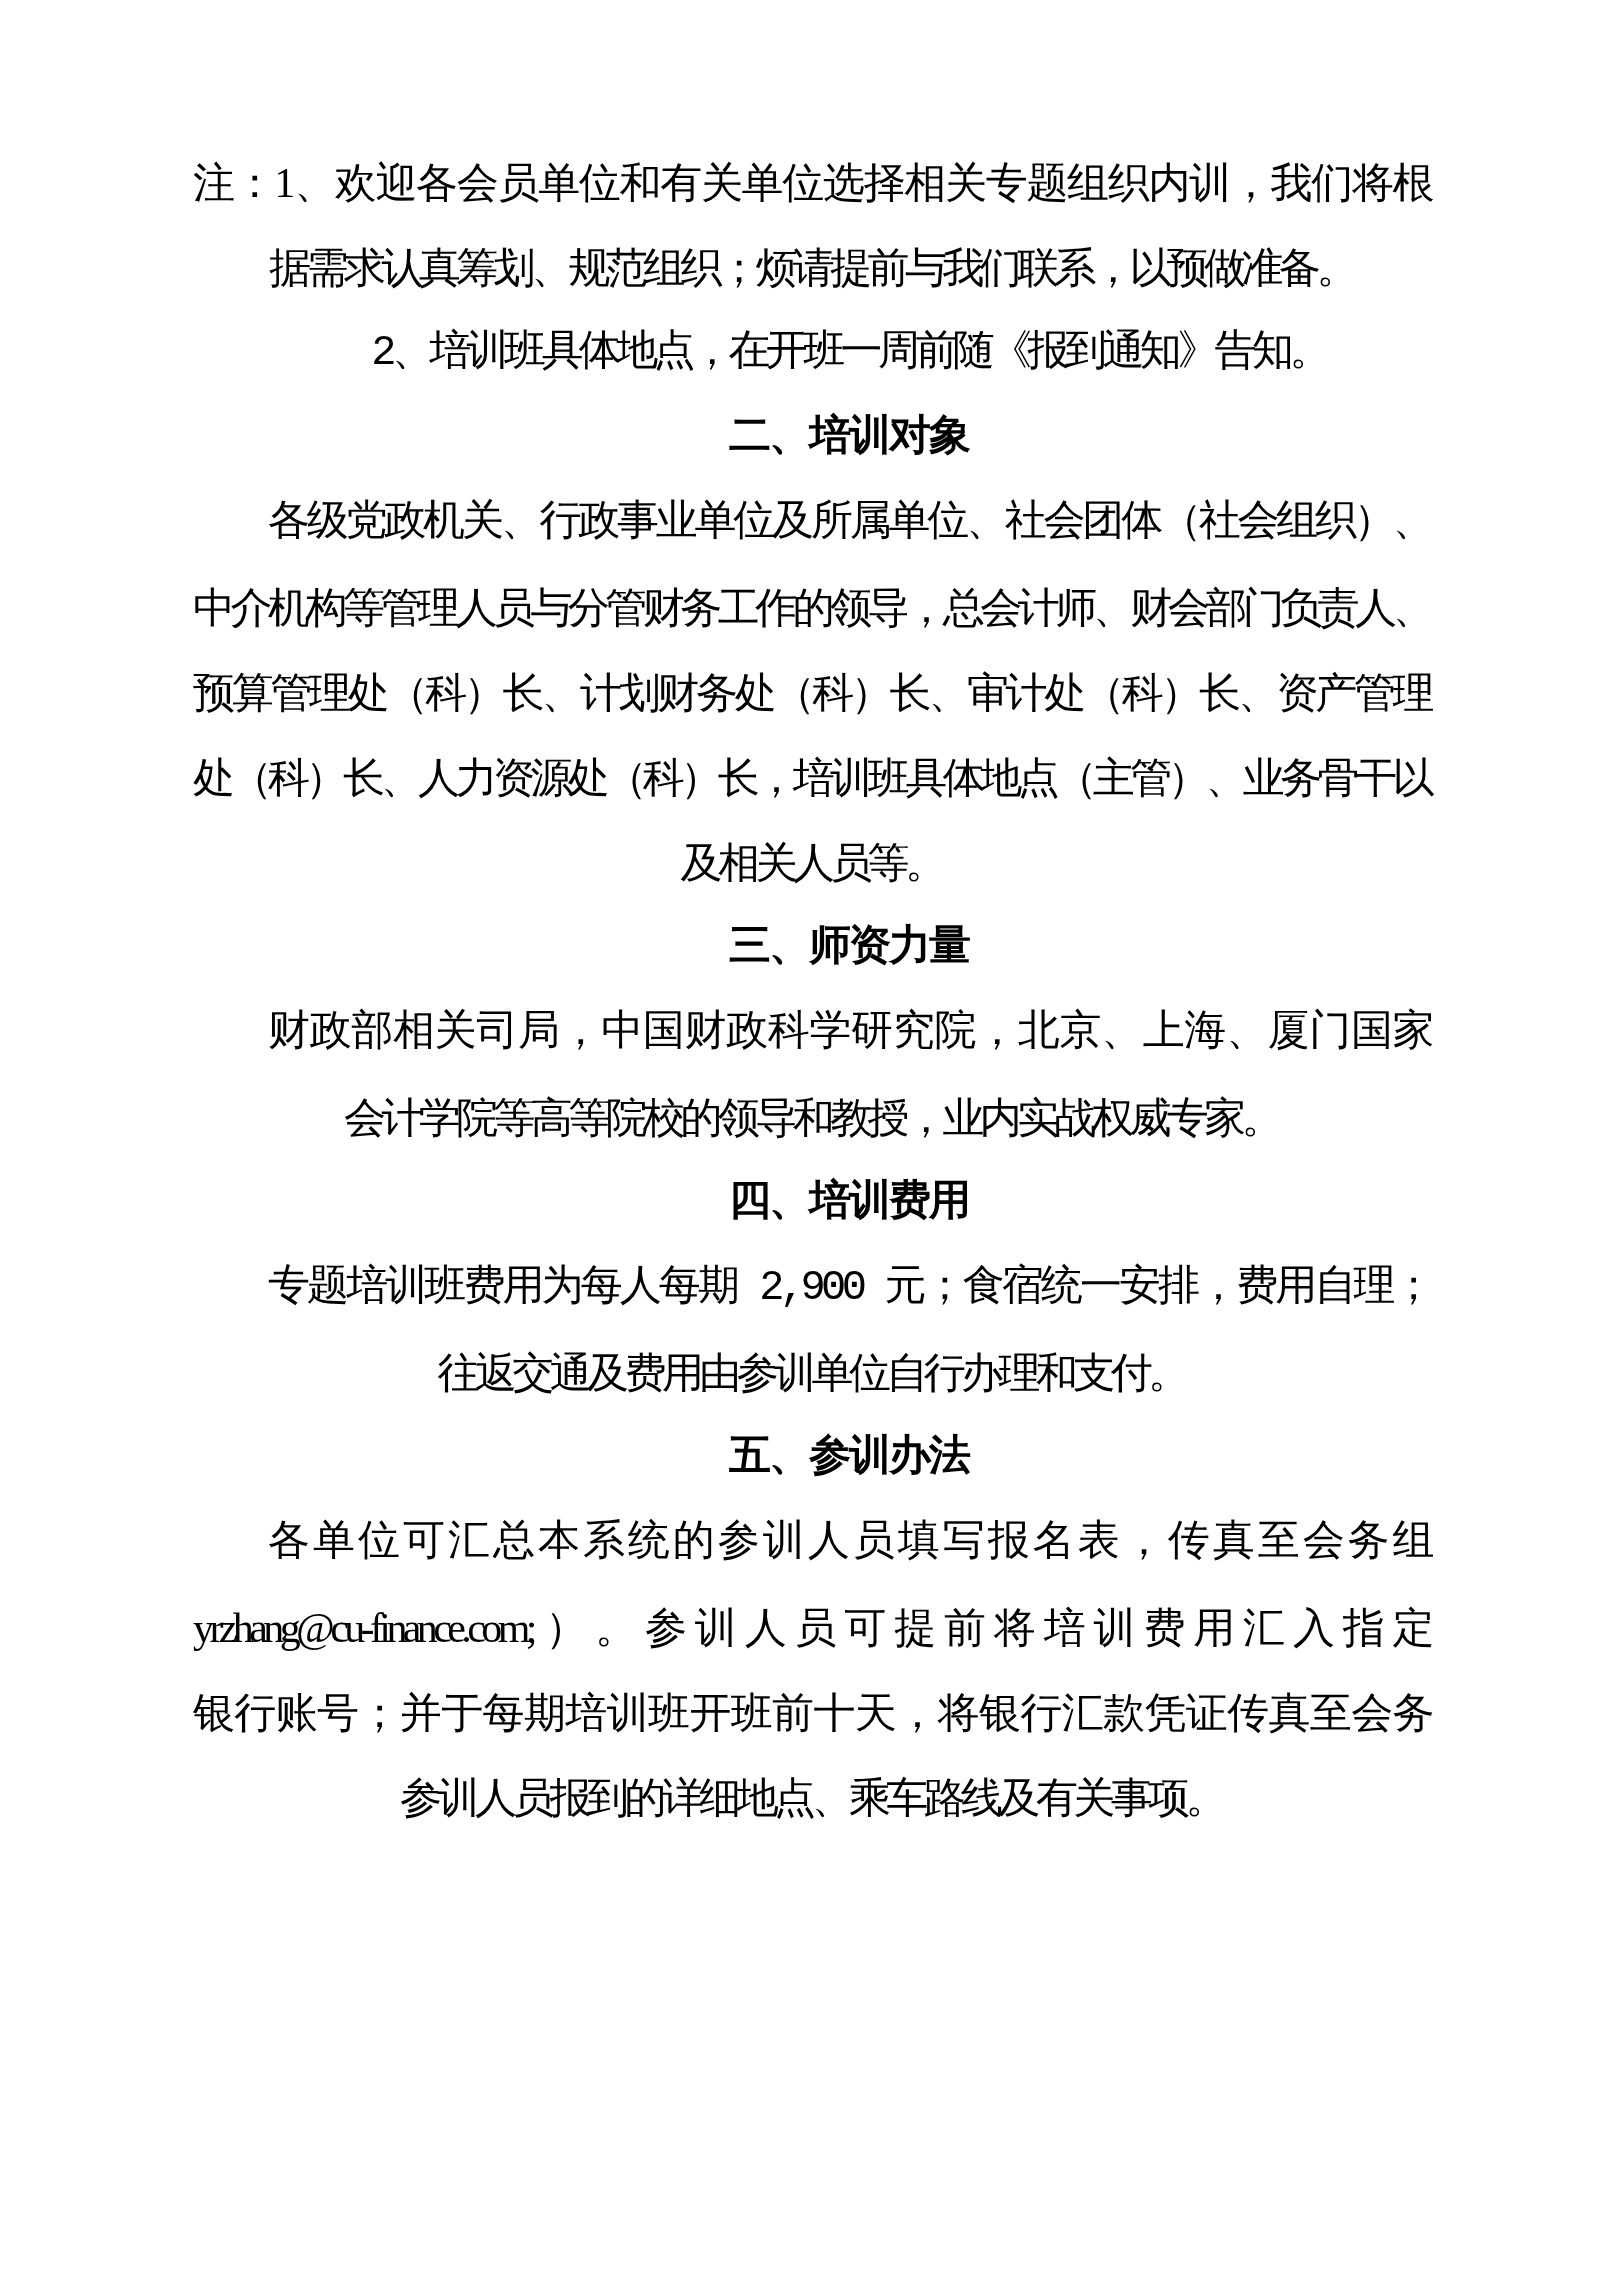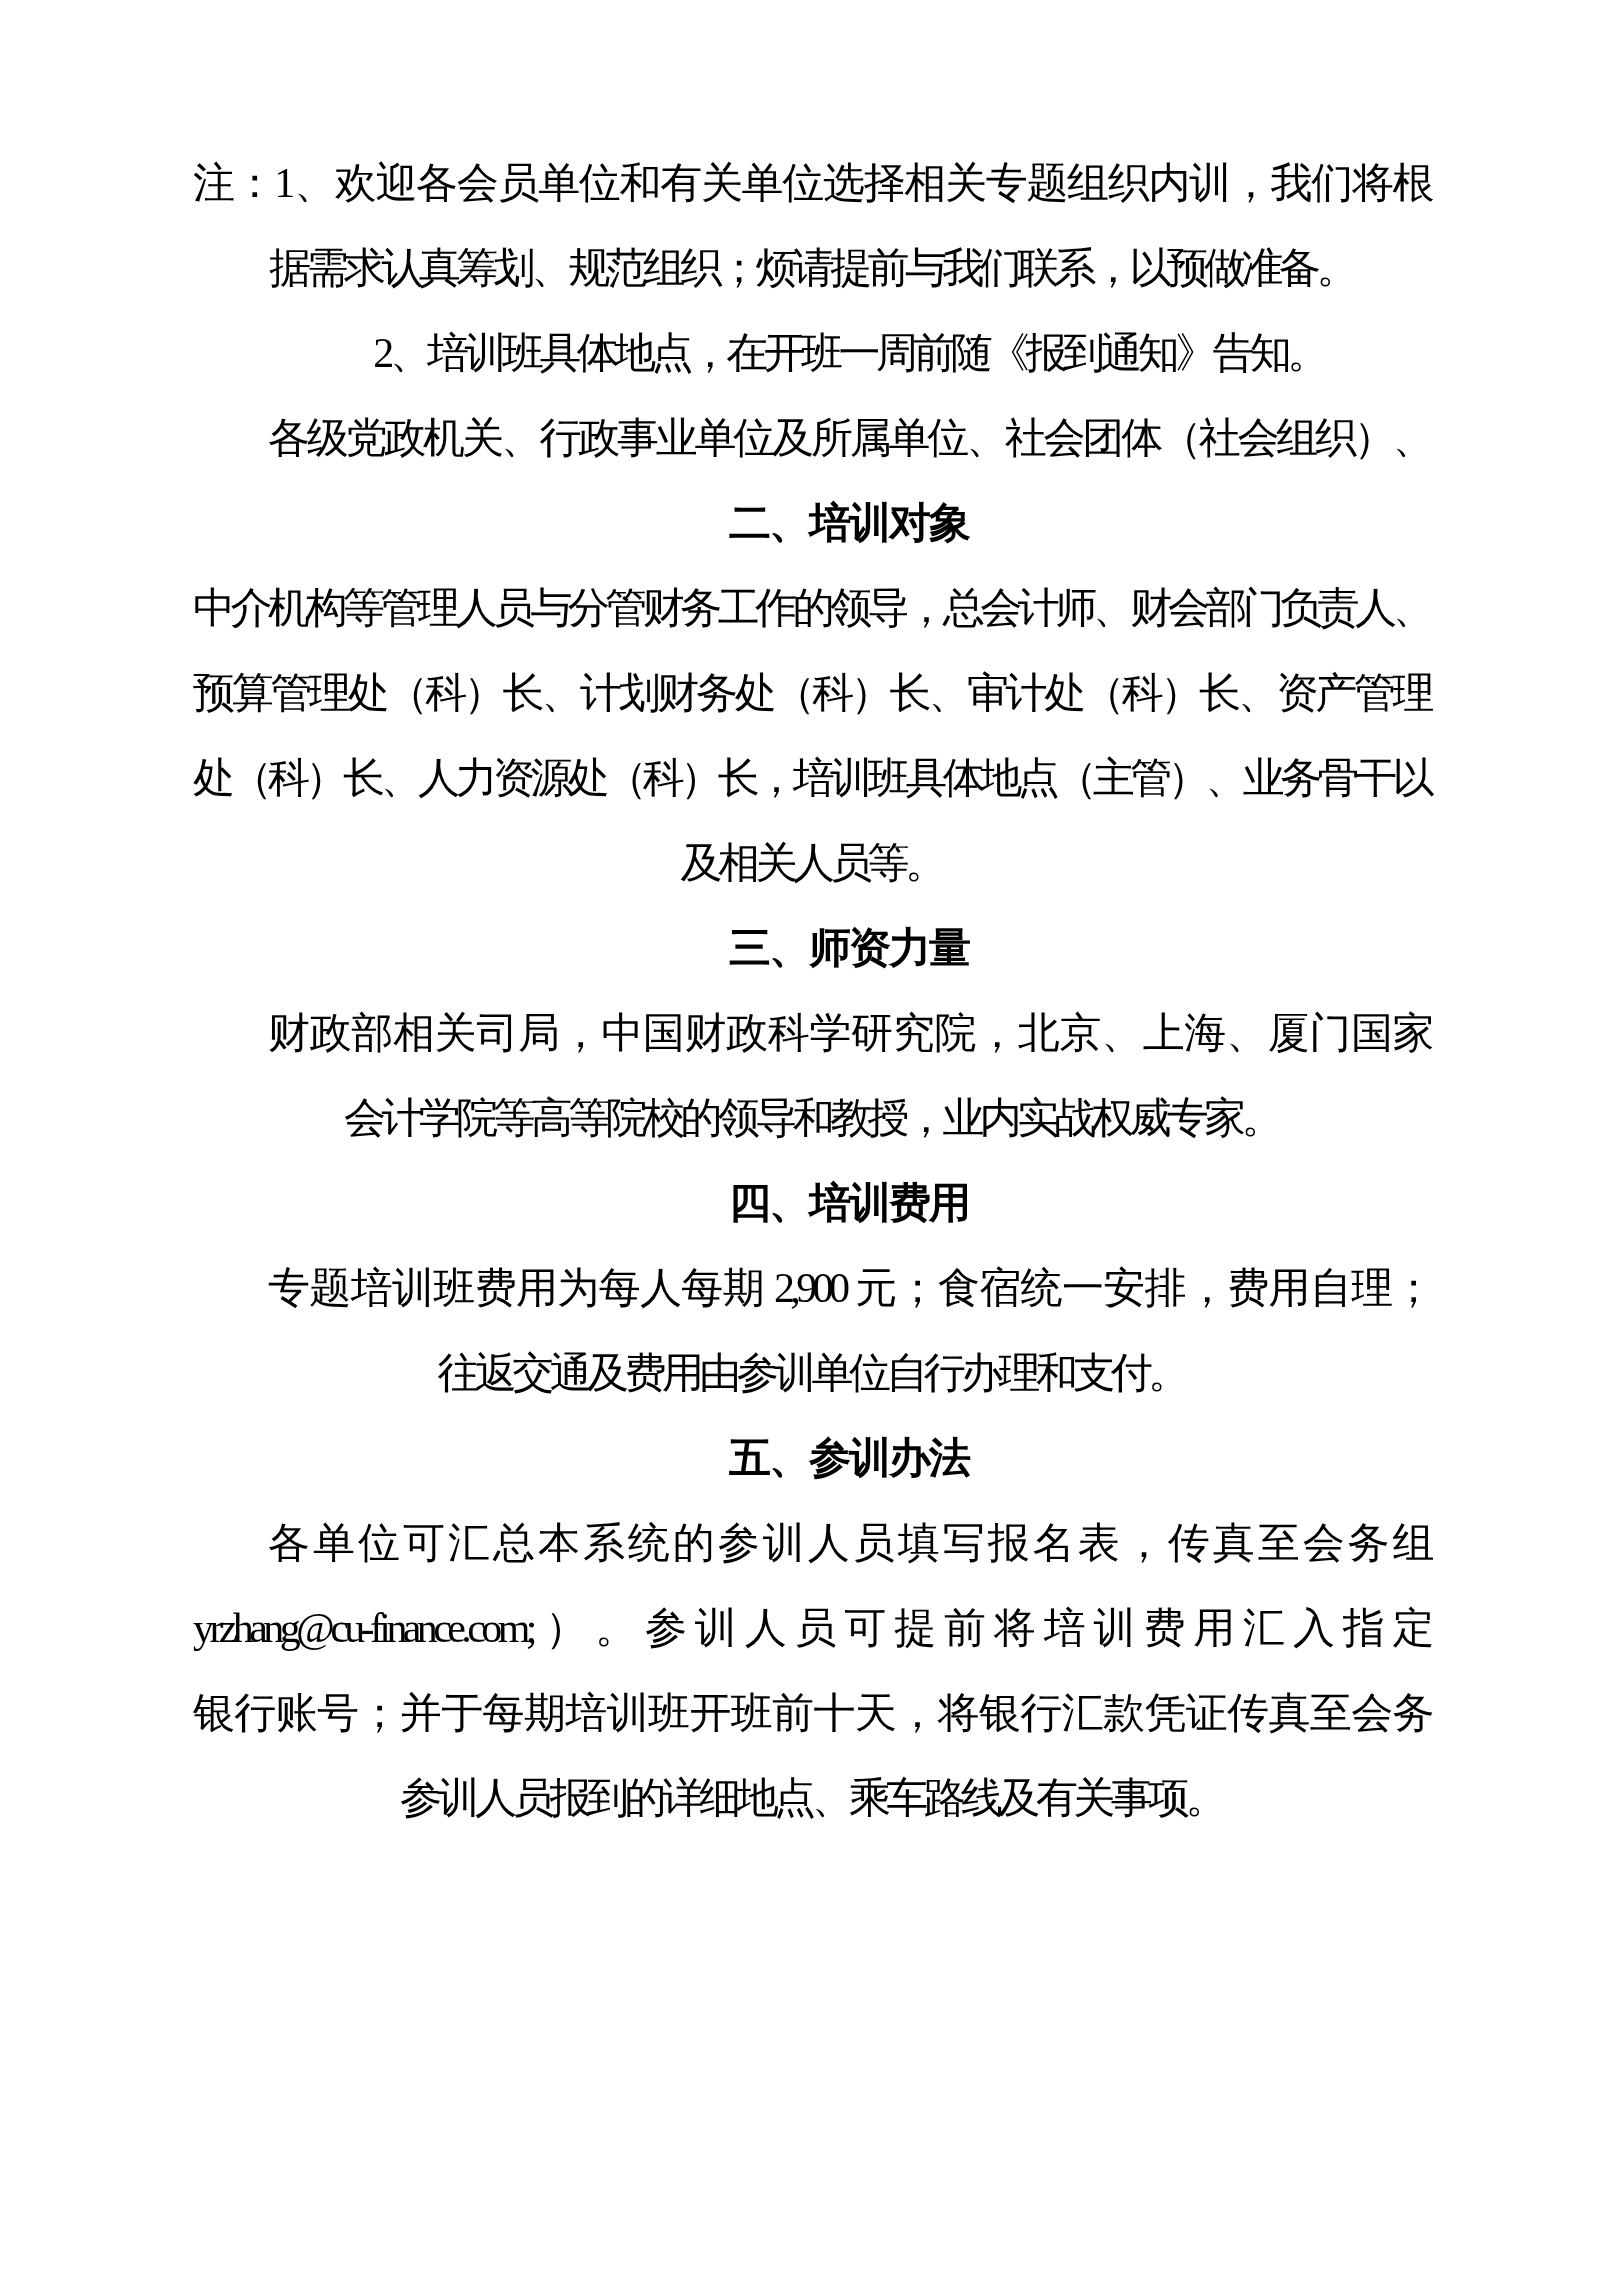--- a/index.html
+++ b/index.html
@@ -30,20 +30,21 @@
     white-space: normal;
     text-align: center;
     color: #000000;
   }
   .line.just {
     text-align: justify;
     text-align-last: justify;
   }
   .line.indent {
     padding-left: 75px;
+    font-family: Liberation Mono, monospace;
   }
   .line.bold {
     font-weight: bold;
     letter-spacing: -2px;
   }
   .footer {
     position: absolute;
     left: 0;
     top: 2163px;
     width: 1623px;
@@ -57,22 +58,22 @@
   }
 </style>
 </head>
 <body>
 
 <div class="page">
   <div class="content" id="doc-body">
       <div class="line just">注：1、欢迎各会员单位和有关单位选择相关专题组织内训，我们将根</div>
       <div class="line">据需求认真筹划、规范组织；烦请提前与我们联系，以预做准备。</div>
       <div class="line indent">2、培训班具体地点，在开班一周前随《报到通知》告知。</div>
+      <div class="line indent bold">二、培训对象</div>
       <div class="line indent just">各级党政机关、行政事业单位及所属单位、社会团体（社会组织）、</div>
-      <div class="line indent bold">二、培训对象</div>
       <div class="line just">中介机构等管理人员与分管财务工作的领导，总会计师、财会部门负责人、</div>
       <div class="line just">预算管理处（科）长、计划财务处（科）长、审计处（科）长、资产管理</div>
       <div class="line just">处（科）长、人力资源处（科）长，培训班具体地点（主管）、业务骨干以</div>
       <div class="line">及相关人员等。</div>
       <div class="line indent bold">三、师资力量</div>
       <div class="line indent just">财政部相关司局，中国财政科学研究院，北京、上海、厦门国家</div>
       <div class="line">会计学院等高等院校的领导和教授，业内实战权威专家。</div>
       <div class="line indent bold">四、培训费用</div>
       <div class="line indent just">专题培训班费用为每人每期 2,900 元；食宿统一安排，费用自理；</div>
       <div class="line">往返交通及费用由参训单位自行办理和支付。</div>

